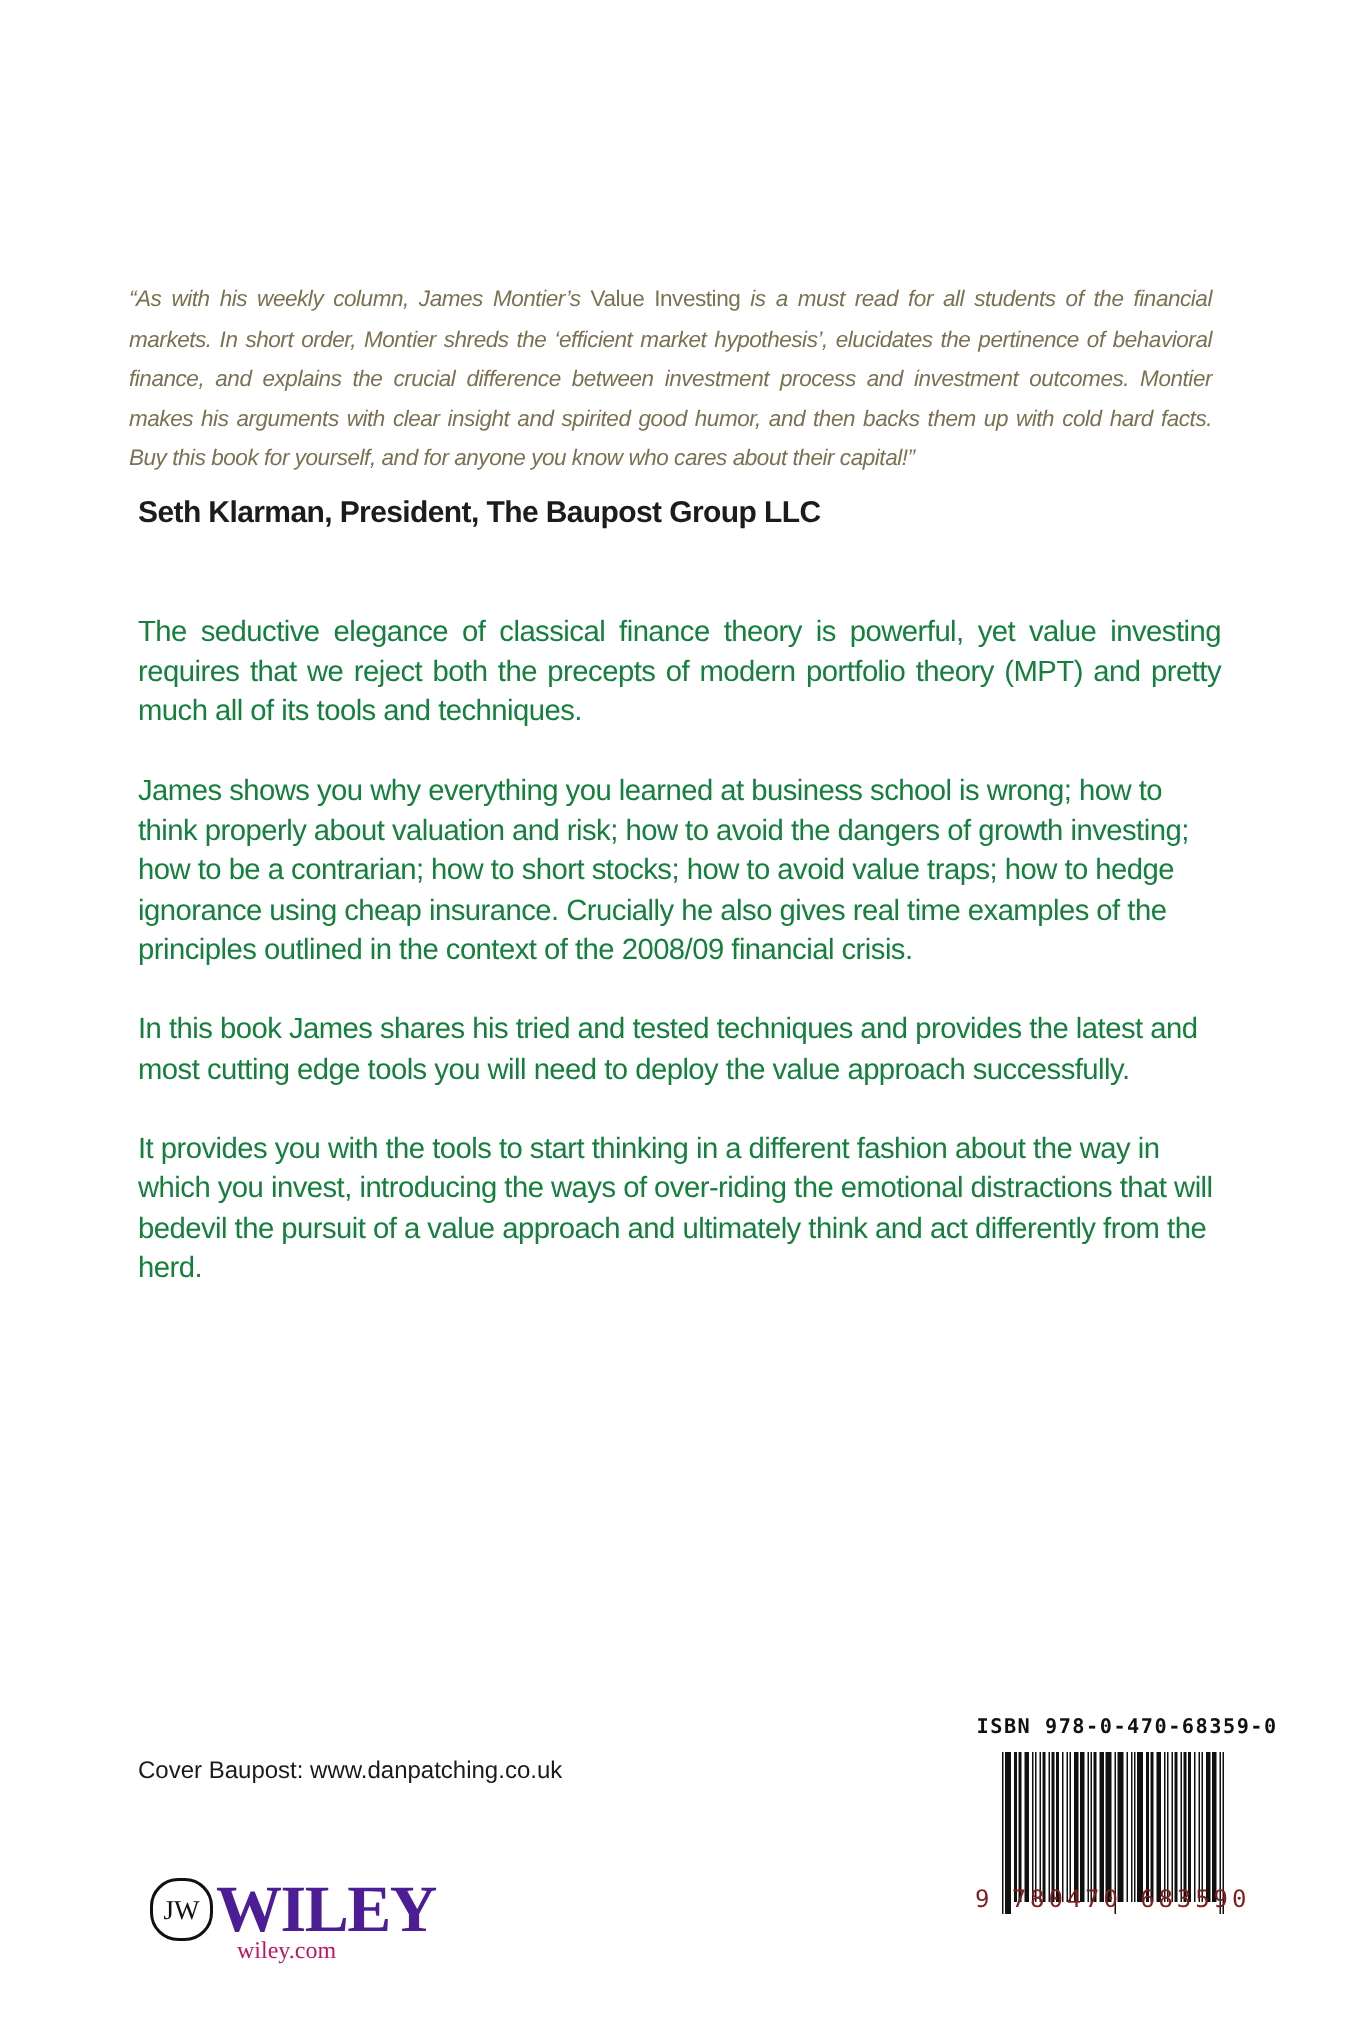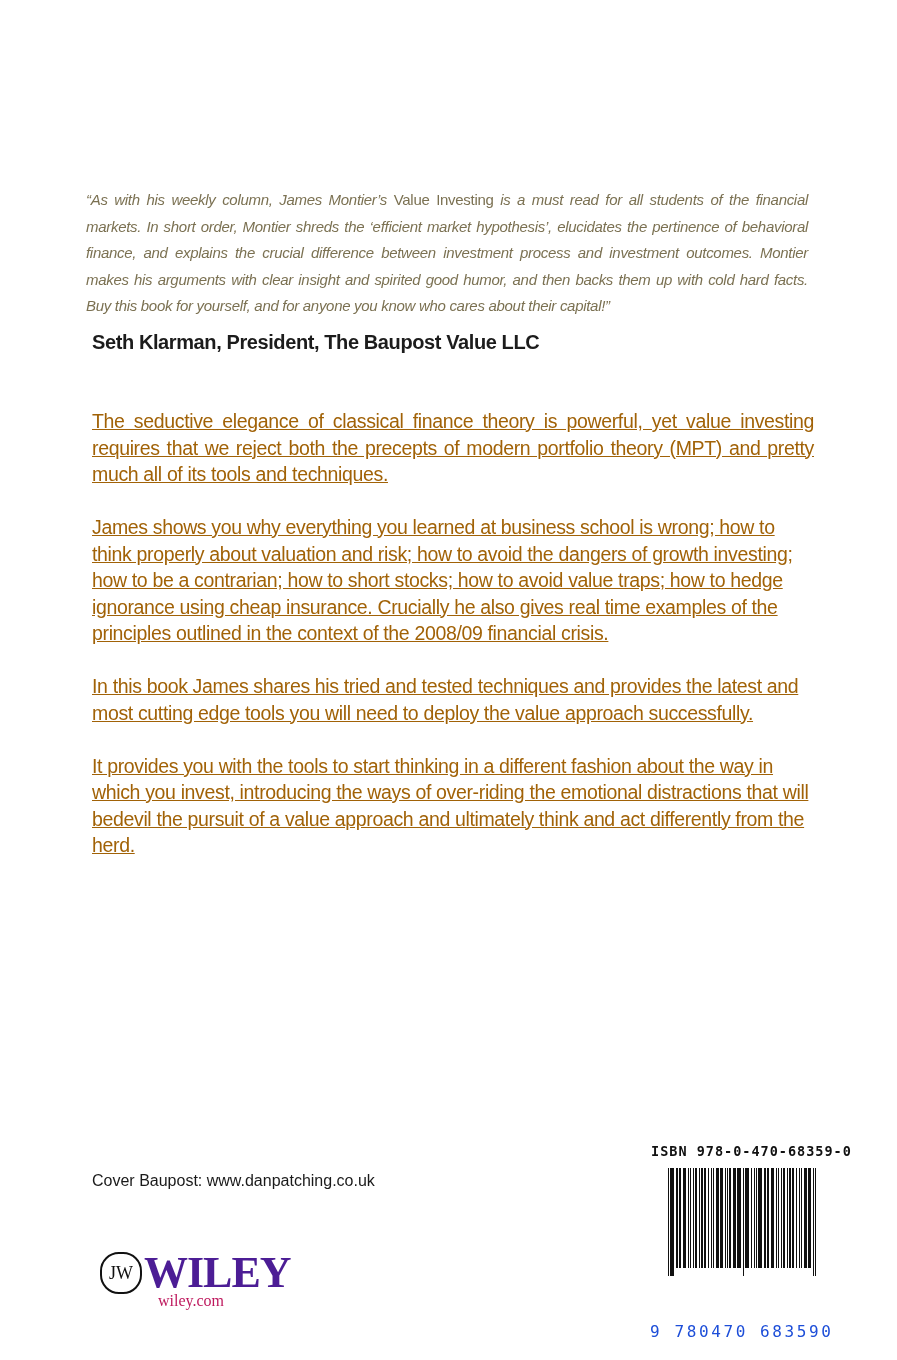--- a/index.html
+++ b/index.html
@@ -4,44 +4,44 @@
 <style>
   html, body { margin:0; padding:0; }
   body { width:897px; height:1360px; background:#ffffff; position:relative; overflow:hidden;
          font-family:"Liberation Sans", sans-serif; color:#1a1a1a; }
   .quote { position:absolute; left:86px; top:146px; width:722px; font-style:italic;
            font-size:15px; line-height:26.5px; color:#7b7152; letter-spacing:-0.3px;
            text-align:justify;margin-top:41px; }
   .quote .roman { font-style:normal; }
   .attrib { position:absolute; left:92px; top:331px; font-size:20px; font-weight:bold; color:#1c1c1c; letter-spacing:-0.4px; }
   .body { position:absolute; left:92px; top:408px; width:722px; font-size:19.5px; line-height:26.5px;
-          color:#a16207; letter-spacing:-0.35px;text-decoration:underline; }
+          color:#15803d; letter-spacing:-0.35px; }
   .body p { margin:0 0 26.5px 0; }
   .credit { position:absolute; left:92px; top:1172px; font-size:16px; color:#1a1a1a; }
   .wiley { position:absolute; left:100px; top:1252px; display:flex; align-items:center; }
   .wiley .emblem { width:38px; height:38px; border:2px solid #111; border-radius:45%;
                    display:flex; align-items:center; justify-content:center;
                    font-family:"Liberation Serif", serif; font-size:18px; color:#111; }
   .wiley .word { font-family:Liberation Serif, serif; font-weight:bold; font-size:44px;
                  color:#4c1d95; margin-left:2px; letter-spacing:-1px; line-height:40px; }
   .wiley-url { position:absolute; left:158px; top:1292px; font-family:"Liberation Serif", serif;
                font-size:16px; color:#be185d; }
   .isbn { position:absolute; left:651px; top:1143px; font-family:"DejaVu Sans Mono", monospace;
           font-size:13.5px; letter-spacing:1px; color:#111; font-weight:bold; }
   .barcode { position:absolute; left:668px; top:1168px; width:148px; height:108px; }
-  .barnum { position:absolute; left:650px; top:1322px; font-family:"DejaVu Sans Mono", monospace;
-            font-size:16px; color:#1d4ed8; letter-spacing:2.6px; }
+  .barnum { position:absolute; left:650px; top:1256px; font-family:"DejaVu Sans Mono", monospace;
+            font-size:16px; color:#7f1d1d; letter-spacing:2.6px; }
 </style>
 </head>
 <body>
 
 <div class="quote">
   <span>“As with his weekly column, James Montier’s </span><span class="roman">Value Investing</span><span> is a must read for all students of the financial markets. In short order, Montier shreds the ‘efficient market hypothesis’, elucidates the pertinence of behavioral finance, and explains the crucial difference between investment process and investment outcomes. Montier makes his arguments with clear insight and spirited good humor, and then backs them up with cold hard facts. Buy this book for yourself, and for anyone you know who cares about their capital!”</span>
 </div>
-<div class="attrib">Seth Klarman, President, The Baupost Value LLC</div>
+<div class="attrib">Seth Klarman, President, The Baupost Group LLC</div>
 
 <div class="body">
   <p style="text-align:justify;">The seductive elegance of classical finance theory is powerful, yet value investing requires that we reject both the precepts of modern portfolio theory (MPT) and pretty much all of its tools and techniques.</p>
   <p>James shows you why everything you learned at business school is wrong; how to think properly about valuation and risk; how to avoid the dangers of growth investing; how to be a contrarian; how to short stocks; how to avoid value traps; how to hedge ignorance using cheap insurance. Crucially he also gives real time examples of the principles outlined in the context of the 2008/09 financial crisis.</p>
   <p>In this book James shares his tried and tested techniques and provides the latest and most cutting edge tools you will need to deploy the value approach successfully.</p>
   <p>It provides you with the tools to start thinking in a different fashion about the way in which you invest, introducing the ways of over-riding the emotional distractions that will bedevil the pursuit of a value approach and ultimately think and act differently from the herd.</p>
 </div>
 
 <div class="credit">Cover Baupost: www.danpatching.co.uk</div>
 

